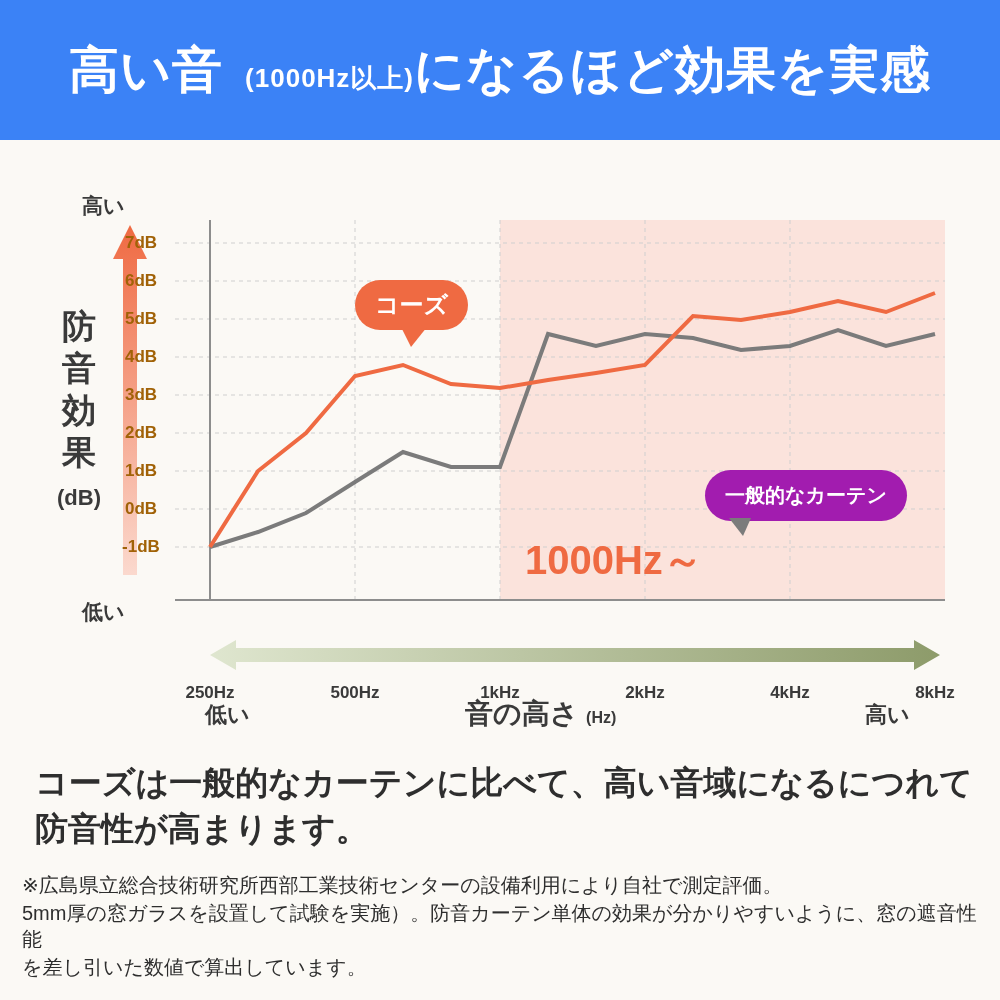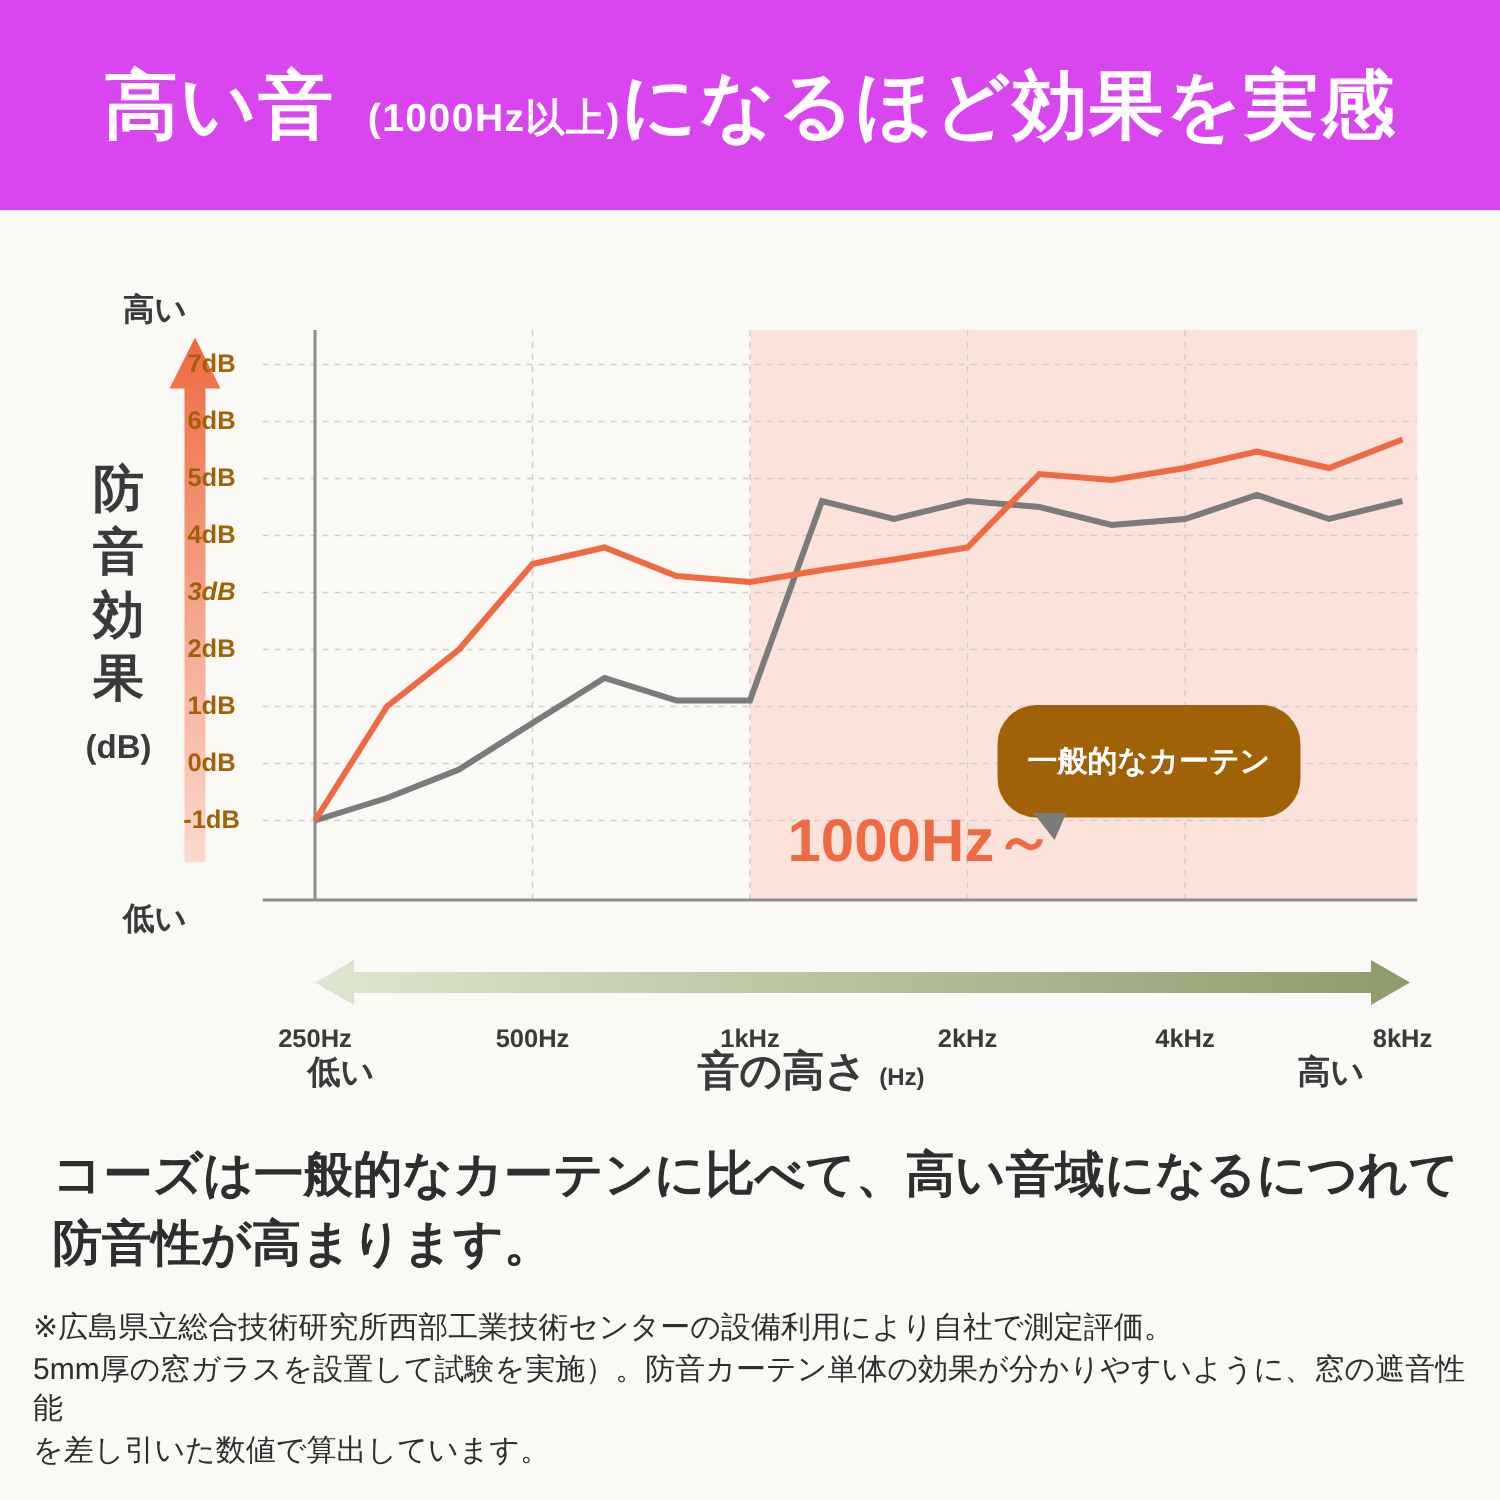--- a/index.html
+++ b/index.html
@@ -6,21 +6,21 @@
   body{
     width:1000px;height:1000px;
     background:#fbf9f5;
     font-family:"Liberation Sans","DejaVu Sans",sans-serif;
     overflow:hidden;
     position:relative;
   }
   
   .header{
     position:absolute;left:0;top:0;width:1000px;height:140px;
-    background:#d946ef;
+    background:#3b82f6;
     display:flex;align-items:center;justify-content:center;
   }
   .header-text{
     color:#ffffff;
     font-size:50px;
     font-weight:bold;
     letter-spacing:1px;
     white-space:nowrap;
     display:flex;align-items:baseline;
   }
@@ -70,23 +70,23 @@
     position:absolute;left:355px;top:140px;
     background:#ef6a42;color:#fff;font-size:24px;font-weight:bold;
     padding:9px 20px;border-radius:26px;white-space:nowrap;
   }
   .bubble-orange:after{
     content:"";position:absolute;left:46px;bottom:-17px;
     border-left:10px solid transparent;border-right:16px solid transparent;
     border-top:20px solid #ef6a42;
   }
   .bubble-gray{
-    position:absolute;left:665px;top:330px;
-    background:#a16207;color:#fff;font-size:20px;font-weight:bold;
-    padding:24px 20px;border-radius:26px;white-space:nowrap;
+    position:absolute;left:705px;top:330px;
+    background:#a21caf;color:#fff;font-size:20px;font-weight:bold;
+    padding:12px 20px;border-radius:26px;white-space:nowrap;
   }
   .bubble-gray:after{
     content:"";position:absolute;left:24px;bottom:-15px;
     border-left:14px solid transparent;border-right:8px solid transparent;
     border-top:18px solid #7b7b7b;
   }
   .freq-note{
     position:absolute;left:525px;top:393px;
     color:#ef6a42;font-size:40px;font-weight:bold;white-space:nowrap;
   }
@@ -171,35 +171,36 @@
       <polyline fill="none" stroke="#7b7b7b" stroke-width="4" points="35,327 83,312 131,293 180,262 228,232 276,247 325,247 373,114 421,126 470,114 518,118 566,130 615,126 663,110 711,126 760,114"></polyline>
 
       <polyline fill="none" stroke="#ef6a42" stroke-width="4" points="35,327 83,251 131,213 180,156 228,145 276,164 325,168 373,160 421,153 470,145 518,96 566,100 615,92 663,81 711,92 760,73"></polyline>
     </svg>
 
     
     <div class="ticklabel" style="left:-60px;top:13px;">7dB</div>
     <div class="ticklabel" style="left:-60px;top:51px;">6dB</div>
     <div class="ticklabel" style="left:-60px;top:89px;">5dB</div>
     <div class="ticklabel" style="left:-60px;top:127px;">4dB</div>
-    <div class="ticklabel" style="left:-60px;top:165px;font-style:italic;">3dB</div>
+    <div class="ticklabel" style="left:-60px;top:165px;">3dB</div>
     <div class="ticklabel" style="left:-60px;top:203px;">2dB</div>
     <div class="ticklabel" style="left:-60px;top:241px;">1dB</div>
     <div class="ticklabel" style="left:-60px;top:279px;">0dB</div>
     <div class="ticklabel" style="left:-60px;top:317px;">-1dB</div>
 
     
     <div class="xlabel" style="left:-5px;">250Hz</div>
     <div class="xlabel" style="left:140px;">500Hz</div>
     <div class="xlabel" style="left:285px;">1kHz</div>
     <div class="xlabel" style="left:430px;">2kHz</div>
     <div class="xlabel" style="left:575px;">4kHz</div>
     <div class="xlabel" style="left:720px;">8kHz</div>
   </div>
 
+  <div class="bubble-orange">コーズ</div>
   <div class="bubble-gray">一般的なカーテン</div>
   <div class="freq-note">1000Hz～</div>
 
   <svg class="harrow" viewBox="0 0 730 30">
     <defs>
       <linearGradient id="hg" x1="0" y1="0" x2="1" y2="0">
         <stop offset="0%" stop-color="#dfe6cf"></stop>
         <stop offset="100%" stop-color="#8d9b6a"></stop>
       </linearGradient>
     </defs>

